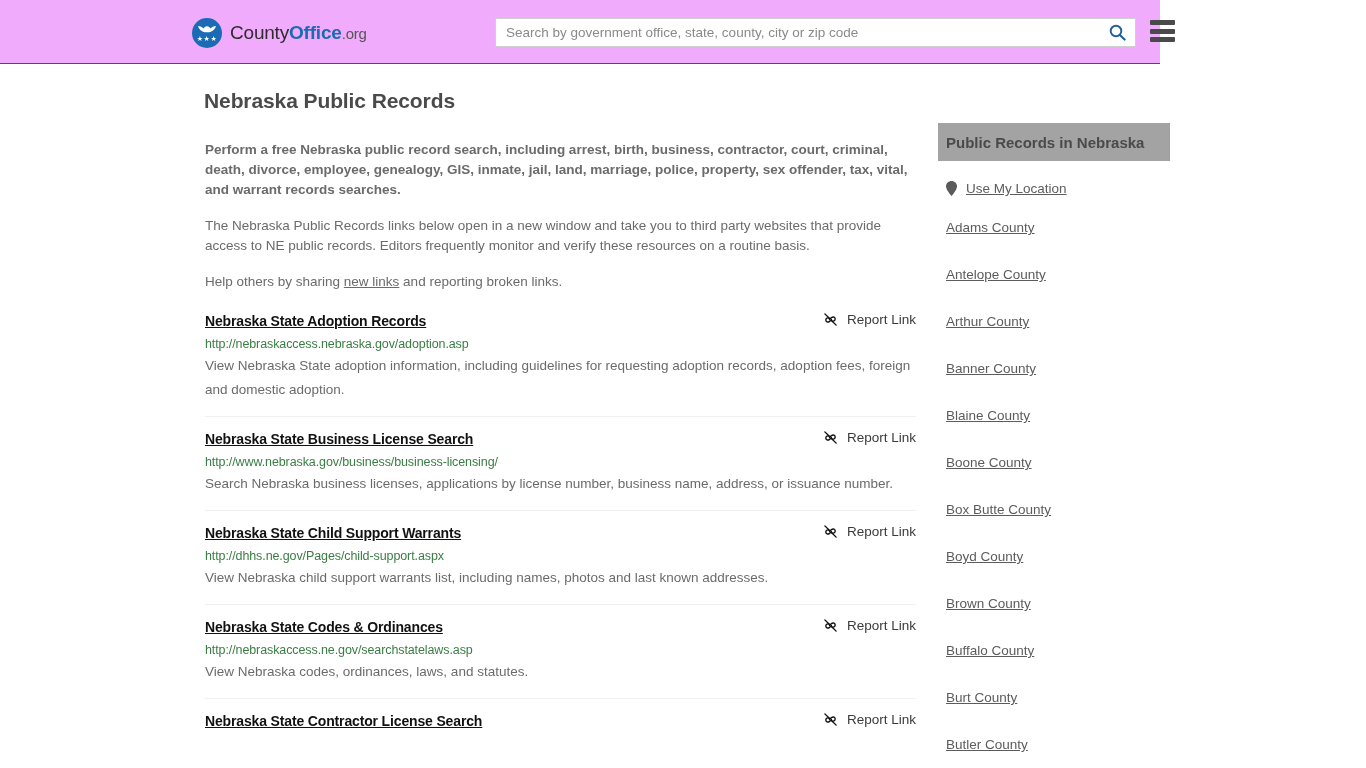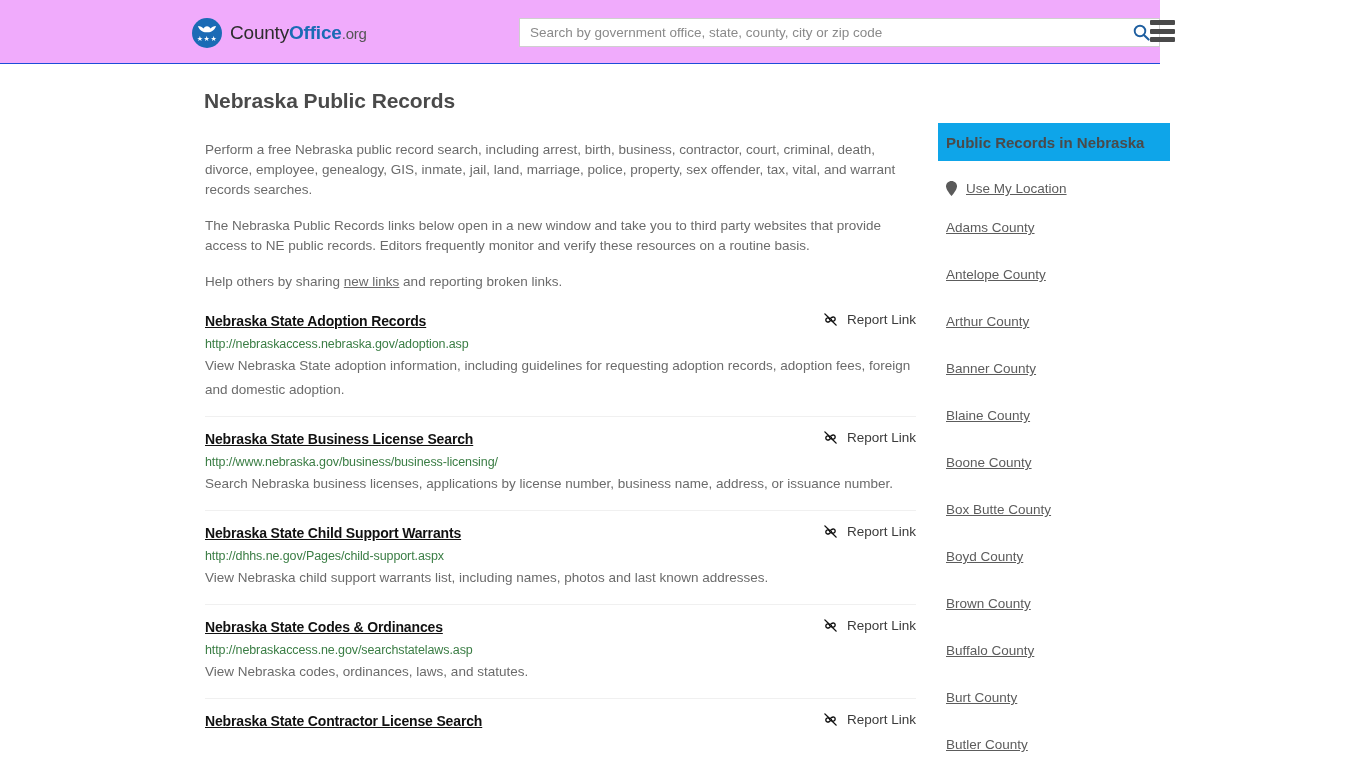--- a/index.html
+++ b/index.html
@@ -73,21 +73,20 @@
   .search-wrap {
     position: absolute;
     left: 495px;
     top: 18px;
     width: 641px;
     height: 29px;
     background: #ffffff;
     border: 1px solid #cfcfcf;
     display: flex;
     align-items: center;
-    margin-left: 24px;
   }
   .search-input {
     flex: 1 1 auto;
     border: none;
     outline: none;
     height: 27px;
     padding: 0 10px;
     font-size: 13.5px;
     font-family: "Liberation Sans", sans-serif;
     color: #333;
@@ -167,21 +166,21 @@
 
   .intro {
     padding: 0 9px;
   }
   .intro p {
     font-size: 13.5px;
     line-height: 20px;
     color: #6b6b6b;
     margin: 16px 0 0 0;
   }
-  .intro p.p1 { margin-top: 17px; }
+  .intro p.p1 { margin-top: 17px; font-weight: bold; }
   .intro a.inline-link {
     color: #6b6b6b;
     text-decoration: underline;
   }
 
   .results {
     margin-top: 20px;
     padding: 0 9px;
   }
   .result {
@@ -232,21 +231,21 @@
   }
 
   
   .sidebar {
     position: absolute;
     left: 938px;
     top: 59px;
     width: 232px;
   }
   .sidebar-header {
-    background: #0ea5e9;
+    background: #a3a3a3;
     height: 38px;
     display: flex;
     align-items: center;
     padding-left: 8px;
     font-size: 15px;
     font-weight: bold;
     color: #4a4a4a;
   }
   .use-location {
     display: flex;

